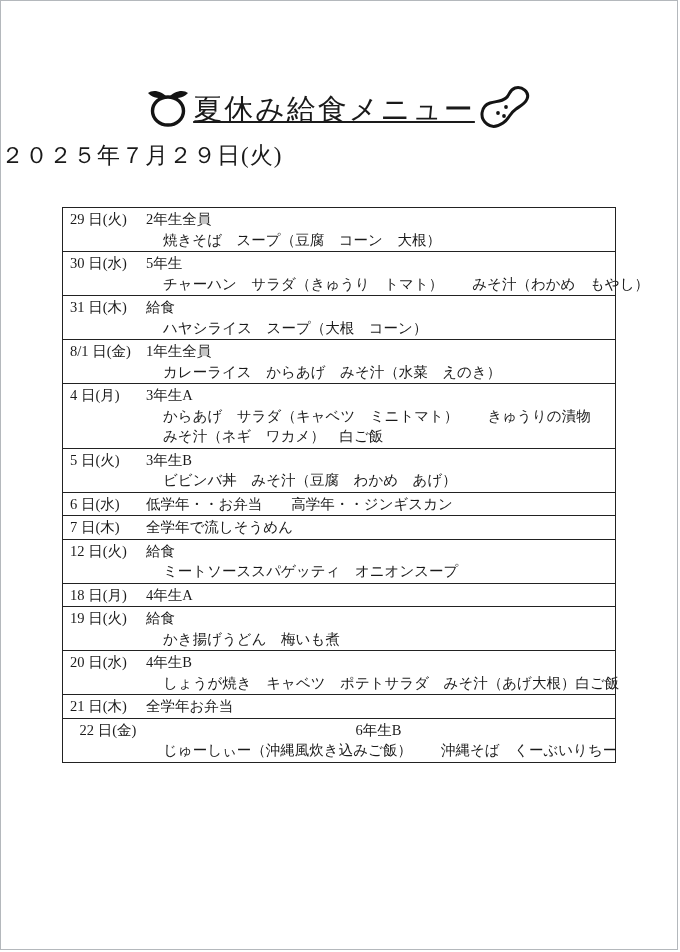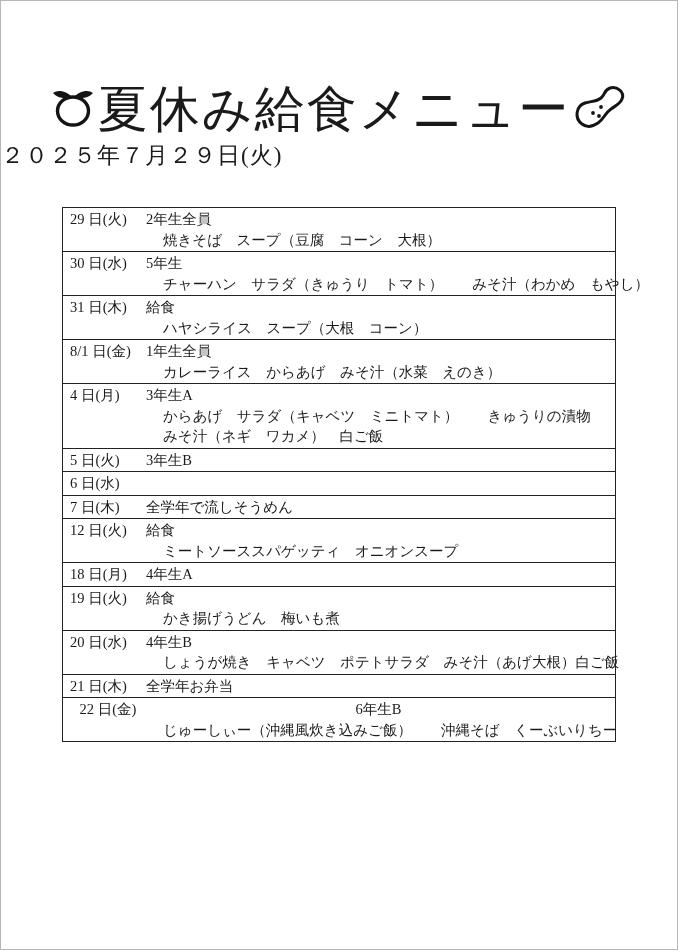--- a/index.html
+++ b/index.html
@@ -16,24 +16,25 @@
     background: #fff;
   }
   .header {
     margin-top: 80px;
     display: flex;
     justify-content: center;
     align-items: center;
     gap: 2px;
   }
   .title {
-    font-size: 50px;
+    font-size: 29px;
     letter-spacing: 2px;
     line-height: 52px;
     white-space: nowrap;
+    text-decoration: underline;
   }
   .icon { flex: 0 0 auto; }
   .icon.cuke { transform: translateY(2px); }
   .date-line {
     margin-top: 4px;
     padding-right: 57px;
     text-align: left;
     font-size: 23px;
     line-height: 30px;
     letter-spacing: 1px;
@@ -129,25 +130,29 @@
       <div class="group-line">3年生A</div>
     <div class="item-line">からあげ　サラダ（キャベツ　ミニトマト）　　きゅうりの漬物</div>
           <div class="item-line">みそ汁（ネギ　ワカメ）　白ご飯</div>
         </div>
   </div>
 
   <div class="row">
     <div class="cell-date">5 日(火)</div>
     <div class="cell-menu">
       <div class="group-line">3年生B</div>
+    <div class="item-line">ビビンバ丼　みそ汁（豆腐　わかめ　あげ）</div>
         </div>
   </div>
 
   <div class="row">
     <div class="cell-date">6 日(水)</div>
+    <div class="cell-menu">
+      <div class="group-line">低学年・・お弁当　　高学年・・ジンギスカン</div>
+    </div>
   </div>
 
   <div class="row">
     <div class="cell-date">7 日(木)</div>
     <div class="cell-menu">
       <div class="group-line">全学年で流しそうめん</div>
     </div>
   </div>
 
 

